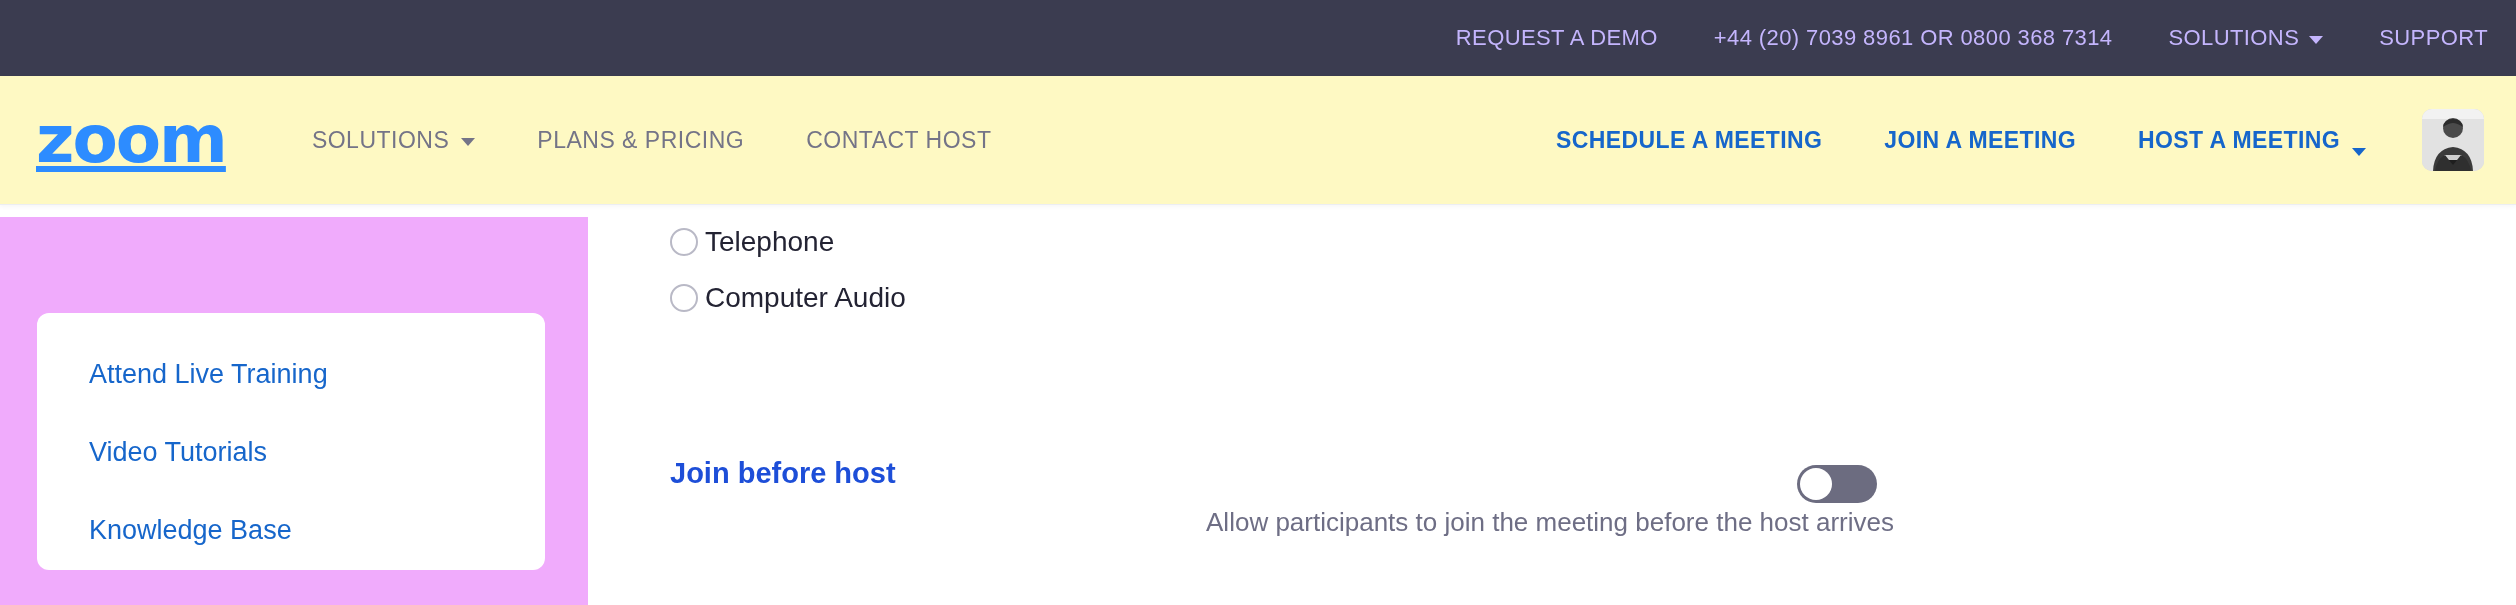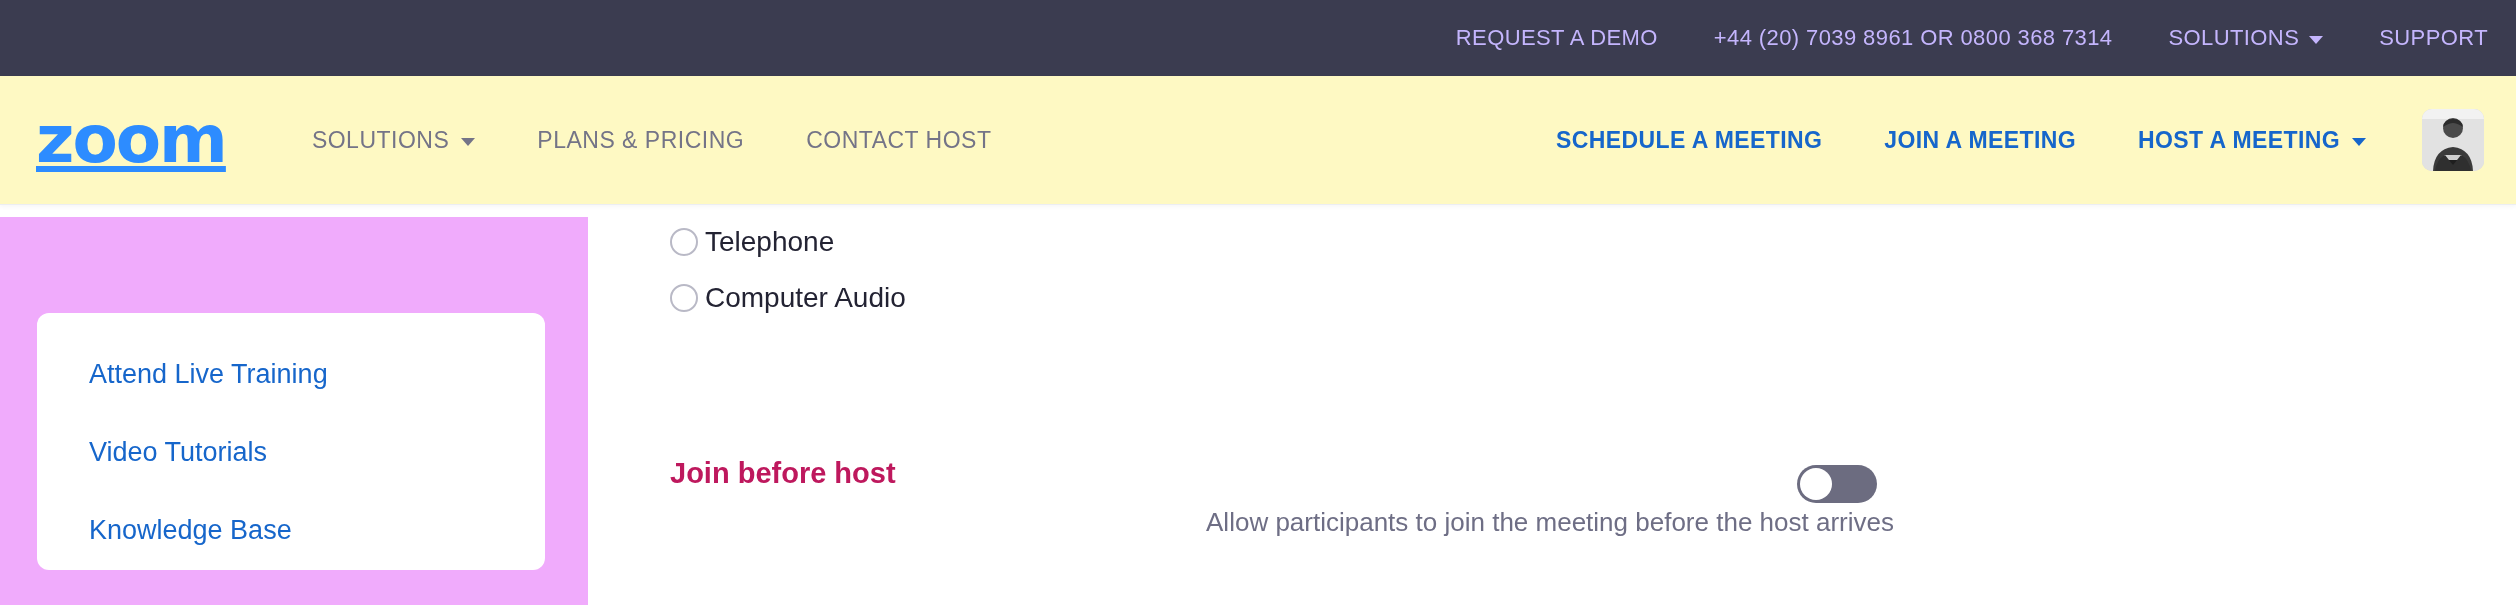--- a/index.html
+++ b/index.html
@@ -92,21 +92,21 @@
   }
   .nav-right .nav-item {
     color: #1666cb;
     font-size: 23px;
     font-weight: bold;
     letter-spacing: 0.4px;
     margin-left: 62px;
     white-space: nowrap;
     text-decoration: none;
     display: flex;
-    align-items: center;
+    align-items: flex-end;
     gap: 12px;
   }
   .avatar {
     width: 62px;
     height: 62px;
     border-radius: 10px;
     margin-left: 56px;
     overflow: hidden;
     background: #d8d8d8;
     flex: 0 0 auto;
@@ -209,21 +209,21 @@
 
   .setting-block {
     position: absolute;
     top: 252px;
     left: 82px;
     width: 1760px;
   }
   .setting-title {
     font-size: 29px;
     font-weight: bold;
-    color: #be185d;
+    color: #1d4ed8;
     margin-bottom: 17px;
   }
   .setting-desc {
     font-size: 26px;
     color: #6e6e85;
     text-align: center;
   }
 
   .toggle {
     position: absolute;

